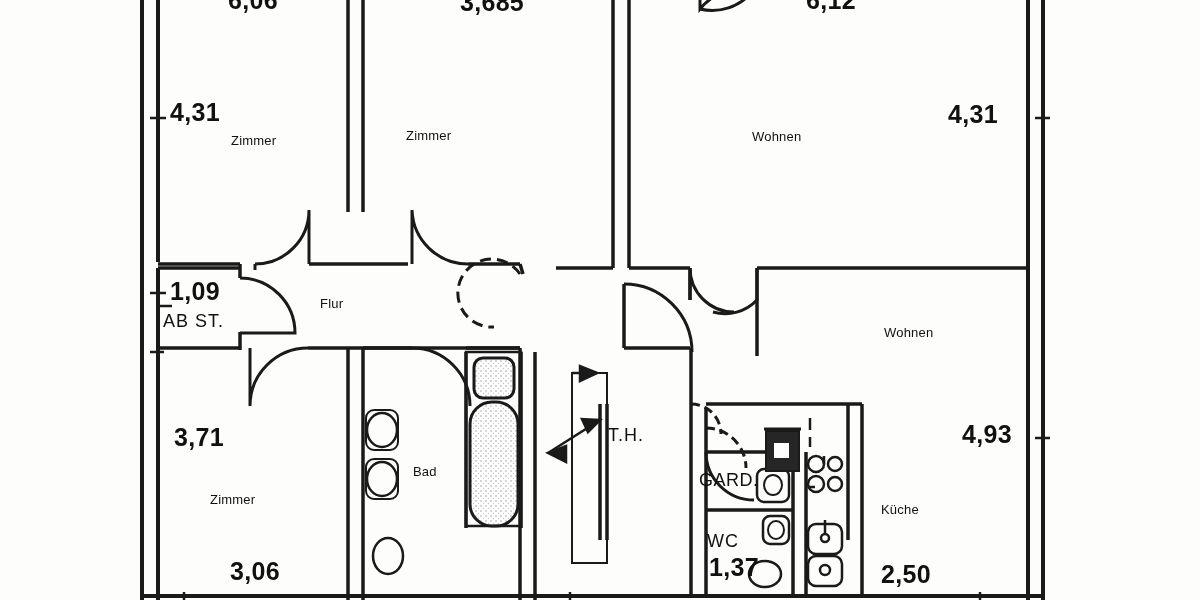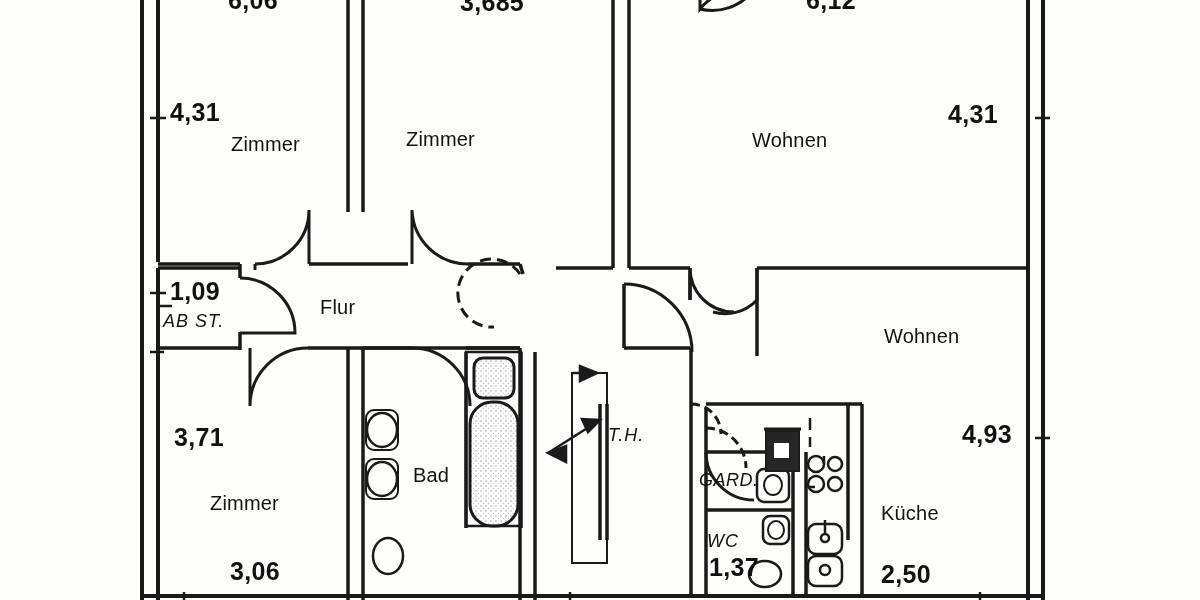--- a/index.html
+++ b/index.html
@@ -1,23 +1,23 @@
 <!DOCTYPE html>
 <html><head>
 <meta charset="utf-8">
 <style>
   html,body{margin:0;padding:0;background:#ffffff;}
   body{width:1200px;height:600px;overflow:hidden;
        font-family:"Liberation Sans", sans-serif;}
   #plan{position:relative;width:1200px;height:600px;background:#fdfdfc;}
   #plan svg{position:absolute;left:0;top:0;}
   .lbl{position:absolute;color:#111;white-space:nowrap;}
-  .room{font-size:20px;font-weight:400;letter-spacing:.2px;}
+  .room{font-size:13px;font-weight:400;letter-spacing:.2px;}
   .dim{font-size:25px;font-weight:700;letter-spacing:.3px;}
-  .small{font-size:18px;font-weight:400;letter-spacing:.5px;font-style:italic;}
+  .small{font-size:18px;font-weight:400;letter-spacing:.5px;}
 </style>
 </head>
 <body>
 
 <div id="plan">
 
 <svg width="1200" height="600" viewBox="0 0 1200 600">
   <defs>
     <pattern id="hatch" width="5" height="5" patternUnits="userSpaceOnUse">
       <rect width="5" height="5" fill="#fff"></rect>

